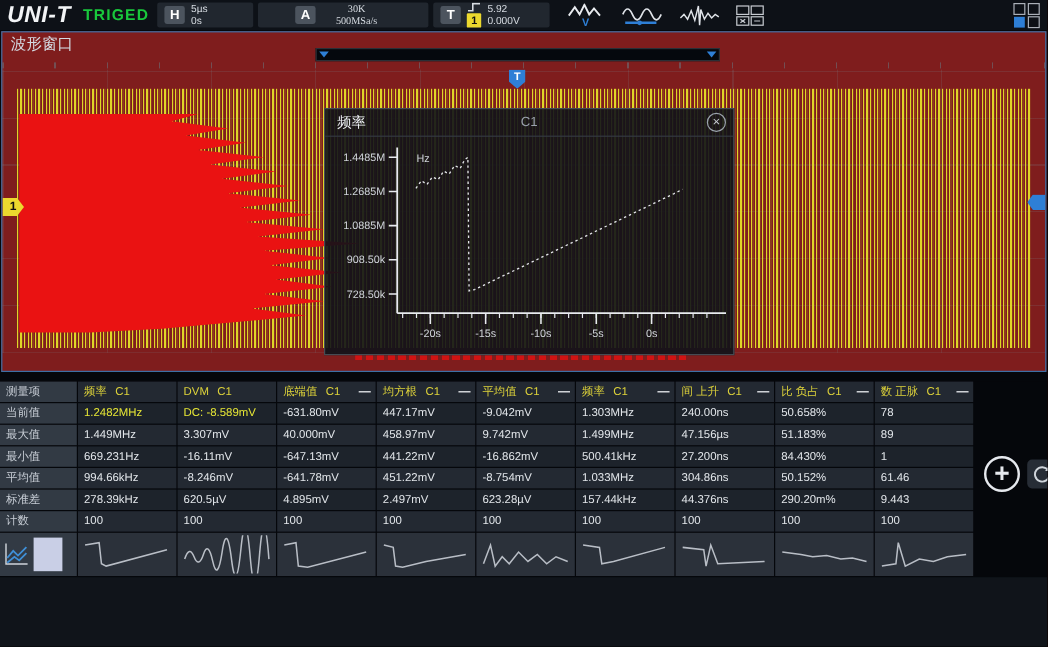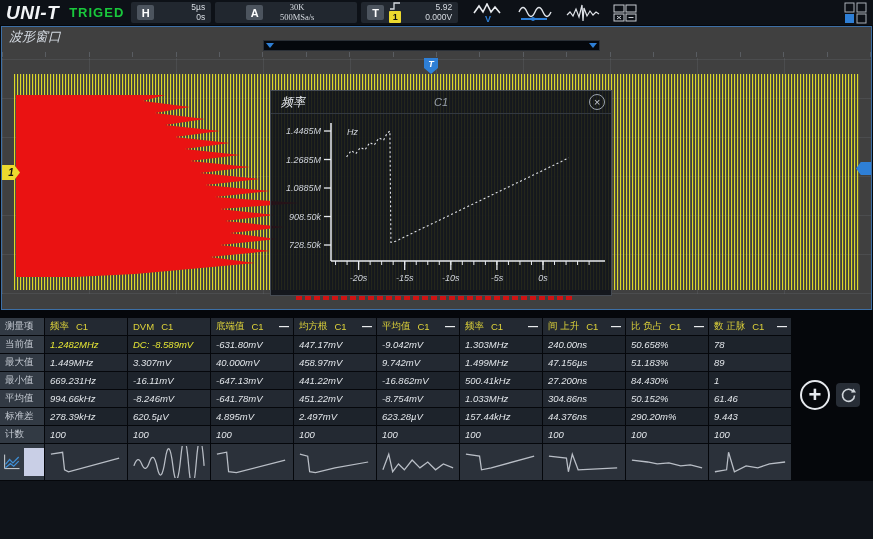--- a/index.html
+++ b/index.html
@@ -4,28 +4,28 @@
 <style>
   html,body{margin:0;padding:0;background:#000;}
   body{font-family:"Liberation Sans","DejaVu Sans",sans-serif;-webkit-font-smoothing:antialiased;}
   .screen{position:relative;width:873px;height:539px;background:#05070b;overflow:hidden;color:#dfe3e8;}
   
   .topbar{position:absolute;left:0;top:0;width:873px;height:25px;background:#0d1117;display:flex;align-items:center;gap:4px;}
   .logo{font-size:19px;font-weight:bold;color:#f2f4f6;letter-spacing:.5px;padding:0 6px 0 6px;font-style:italic;text-align:center;}
   .trig{color:#19c83c;font-weight:bold;font-size:13px;letter-spacing:1px;width:58px;}
   .tgroup{background:#21272f;height:21px;border-radius:2px;display:flex;align-items:center;gap:5px;padding:0 6px;}
   .keybox{width:17px;height:15px;background:#4c545e;border-radius:2px;color:#fff;font-size:11px;font-weight:bold;display:flex;align-items:center;justify-content:center;}
-  .vals{display:flex;flex-direction:column;font-size:8.5px;line-height:9.5px;color:#d7dce2;text-align:right;min-width:46px;}
+  .vals{display:flex;flex-direction:column;font-size:8.5px;line-height:9.5px;color:#d7dce2;text-align:left;min-width:46px;}
   .badge1{width:12px;height:12px;background:#ecd92e;color:#111;font-size:9px;font-weight:bold;display:flex;align-items:center;justify-content:center;border-radius:1px;}
   .tb-icons{display:flex;align-items:center;gap:13px;margin-left:10px;}
   .tb-icon{display:inline-flex;align-items:center;justify-content:center;}
   .spacer{flex:1;}
   .split-icon{margin-right:6px;}
   
-  .wavewin{position:absolute;left:1px;top:26px;width:869px;height:282px;border:1px solid #3d6fa5;background:#404040;font-style:italic;}
+  .wavewin{position:absolute;left:1px;top:26px;width:869px;height:282px;border:1px solid #3d6fa5;background:#7f1d1d;}
   .wtitle{position:absolute;left:7px;top:1px;font-size:13px;color:#d4dae2;}
   .navbar{position:absolute;left:261px;top:13px;width:337px;height:11px;background:#05080d;border:1px solid #2a2f36;box-sizing:border-box;}
   .tri{position:absolute;top:2px;width:0;height:0;border-left:4px solid transparent;border-right:4px solid transparent;border-top:5px solid #2e7fd6;}
   .tri.l{left:2px}.tri.r{right:2px}
   .ruler{position:absolute;left:0;top:25px;width:100%;height:5px;background:repeating-linear-gradient(90deg,#6a7078 0 1px,transparent 1px 43.4px);opacity:.6;}
   .plot{position:absolute;left:0;top:31px;width:869px;height:236px;
     background-image:repeating-linear-gradient(90deg,rgba(120,126,134,.20) 0 1px,transparent 1px 86.9px),
                      repeating-linear-gradient(0deg,rgba(120,126,134,.20) 0 1px,transparent 1px 39px);}
   .yband{position:absolute;left:12px;right:12px;top:16px;height:216px;
     background:repeating-linear-gradient(90deg,rgba(228,224,40,.95) 0 1px,rgba(228,224,40,.14) 1px 2px,rgba(0,0,0,0) 2px 3px);}
@@ -37,26 +37,26 @@
   
   .popup{position:absolute;left:268px;top:63px;width:342px;height:206px;background:rgba(15,19,25,.90);border:1px solid #454b53;box-sizing:border-box;z-index:5;}
   .phead{position:relative;height:22px;border-bottom:1px solid #333941;display:flex;align-items:center;}
   .ptitle{font-size:12px;color:#eef1f5;margin-left:10px;}
   .psource{position:absolute;left:0;right:0;text-align:center;font-size:11px;color:#9aa2ac;}
   .pclose{position:absolute;right:6px;top:3px;width:16px;height:16px;border:1px solid #9aa2ac;border-radius:50%;color:#c7ccd3;font-size:11px;line-height:15px;text-align:center;box-sizing:border-box;cursor:default;}
   .chart{position:absolute;left:0;top:24px;}
   
   .mtable{position:absolute;left:0;top:318px;width:873px;height:162px;background:#05070b;display:flex;gap:1px;}
   .labcol,.mcol{display:flex;flex-direction:column;gap:1px;}
-  .labcol{width:44px;font-family:Liberation Serif, serif;}
+  .labcol{width:64px;font-family:Liberation Serif, serif;}
   .mcol{width:82px;}
   .mcell{height:17px;font-size:9.5px;display:flex;align-items:center;padding-left:5px;box-sizing:border-box;}
   .lab-cell{background:#323a44;color:#c7cdd5;}
   .mhead{background:#39414b;color:#ddd23a;gap:7px;}
-  .mval{background:#1d232b;color:#e2e6ea;font-style:italic;}
+  .mval{background:#1d232b;color:#e2e6ea;}
   .mcol .mcell:nth-child(odd){background:#232932;}
   .mcol .mhead{background:#39414b;}
   .mval.hl{color:#e6e635;}
   .mdash{margin-left:auto;margin-right:4px;color:#f0f2f5;font-weight:bold;font-size:10px;}
   .mspark{height:36px;background:#2b313a;align-items:center;justify-content:center;padding-left:0;}
   .labspark{height:36px;background:#323a44;display:flex;align-items:center;gap:3px;padding-left:3px;box-sizing:border-box;}
   .lavbox{width:24px;height:28px;background:#c9cfe6;}
   .tblicons{position:relative;flex:1;}
   .addbtn{position:absolute;left:8px;top:62px;width:30px;height:30px;border:2px solid #e6e9ee;border-radius:50%;color:#e6e9ee;font-size:22px;line-height:26px;text-align:center;box-sizing:border-box;font-weight:bold;}
   .resetbtn{position:absolute;left:44px;top:65px;width:24px;height:24px;background:#272d36;border-radius:4px;display:flex;align-items:center;justify-content:center;}

